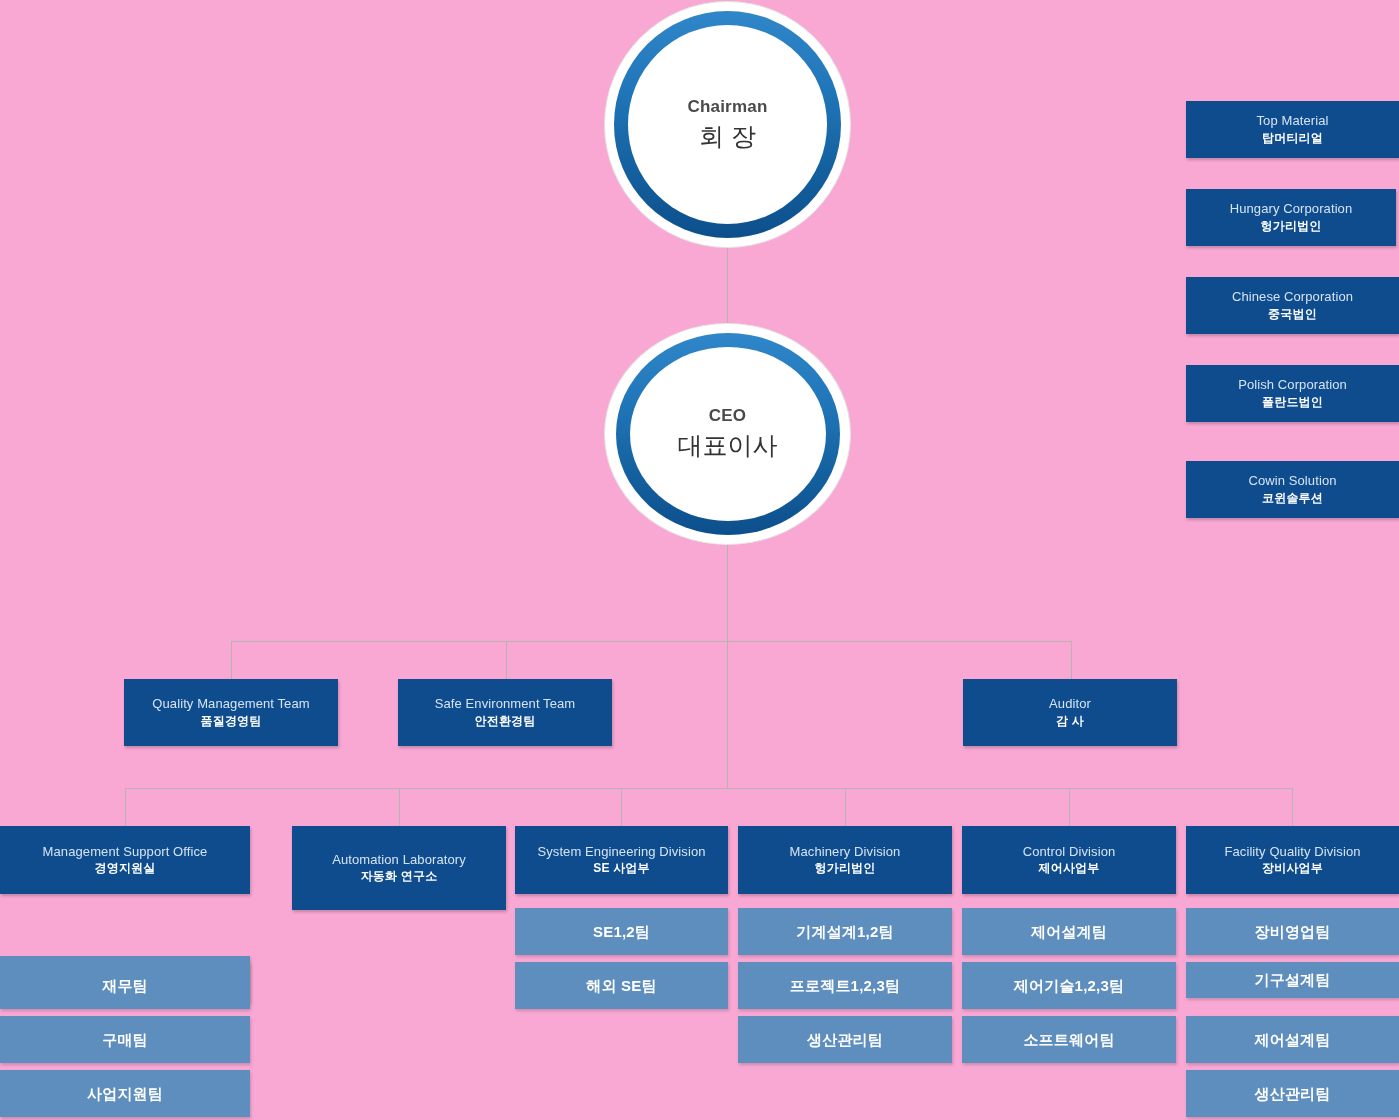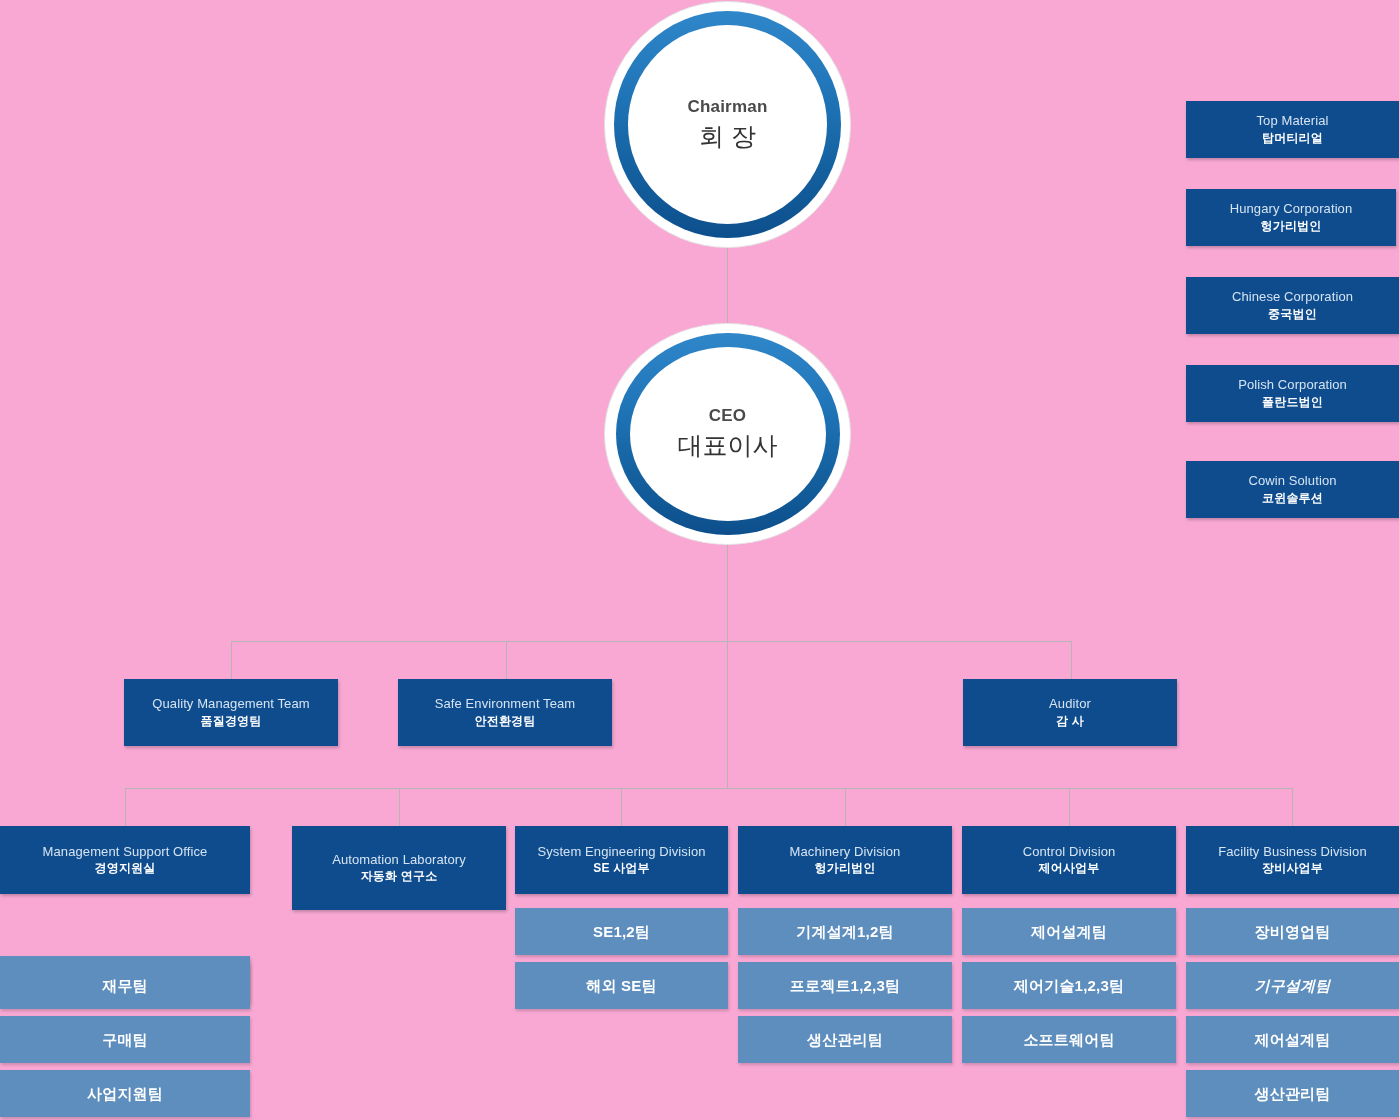--- a/index.html
+++ b/index.html
@@ -228,27 +228,27 @@
     <div class="box-ko">제어설계팀</div>
   </div>
   <div class="box light" style="left:962px; top:962px; width:214px; height:47px;">
     <div class="box-ko">제어기술1,2,3팀</div>
   </div>
   <div class="box light" style="left:962px; top:1016px; width:214px; height:47px;">
     <div class="box-ko">소프트웨어팀</div>
   </div>
 
   <div class="box dark" style="left:1186px; top:826px; width:213px; height:68px;">
-    <div class="box-en">Facility Business Division</div>
+    <div class="box-en">Facility Quality Division</div>
     <div class="box-ko">장비사업부</div>
   </div>
   <div class="box light" style="left:1186px; top:908px; width:213px; height:47px;">
     <div class="box-ko">장비영업팀</div>
   </div>
-  <div class="box light" style="left:1186px; top:962px; width:213px; height:47px;font-style:italic;">
+  <div class="box light" style="left:1186px; top:962px; width:213px; height:36px;">
     <div class="box-ko">기구설계팀</div>
   </div>
   <div class="box light" style="left:1186px; top:1016px; width:213px; height:47px;">
     <div class="box-ko">제어설계팀</div>
   </div>
   <div class="box light" style="left:1186px; top:1070px; width:213px; height:47px;">
     <div class="box-ko">생산관리팀</div>
   </div>
 
 </div>

